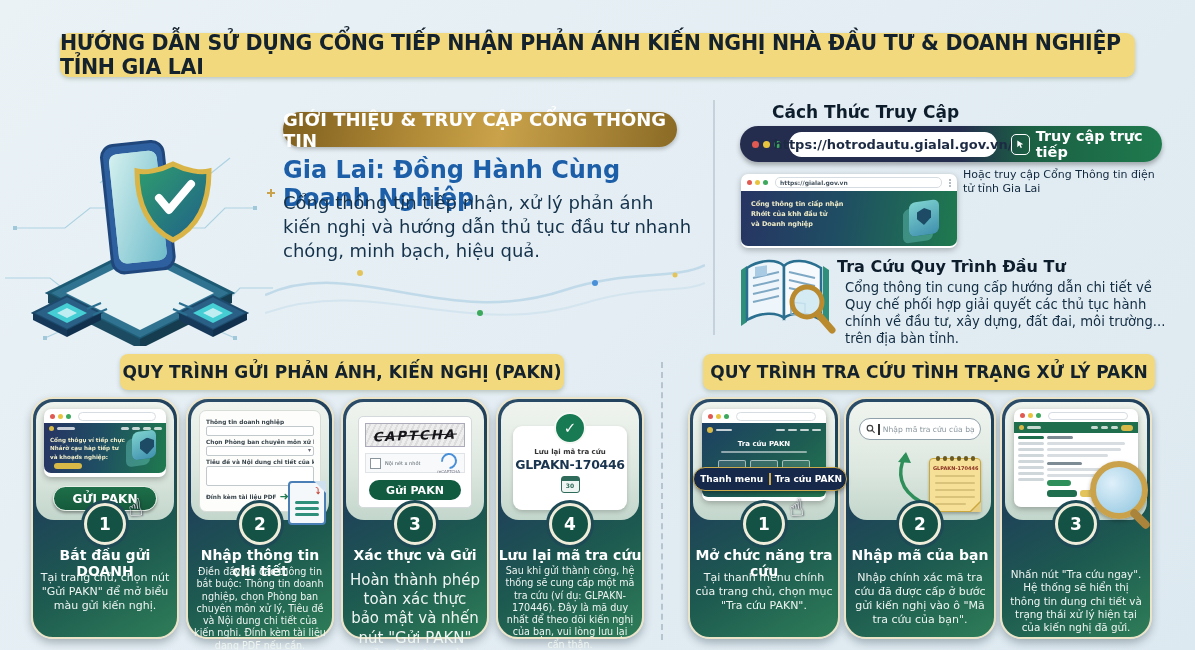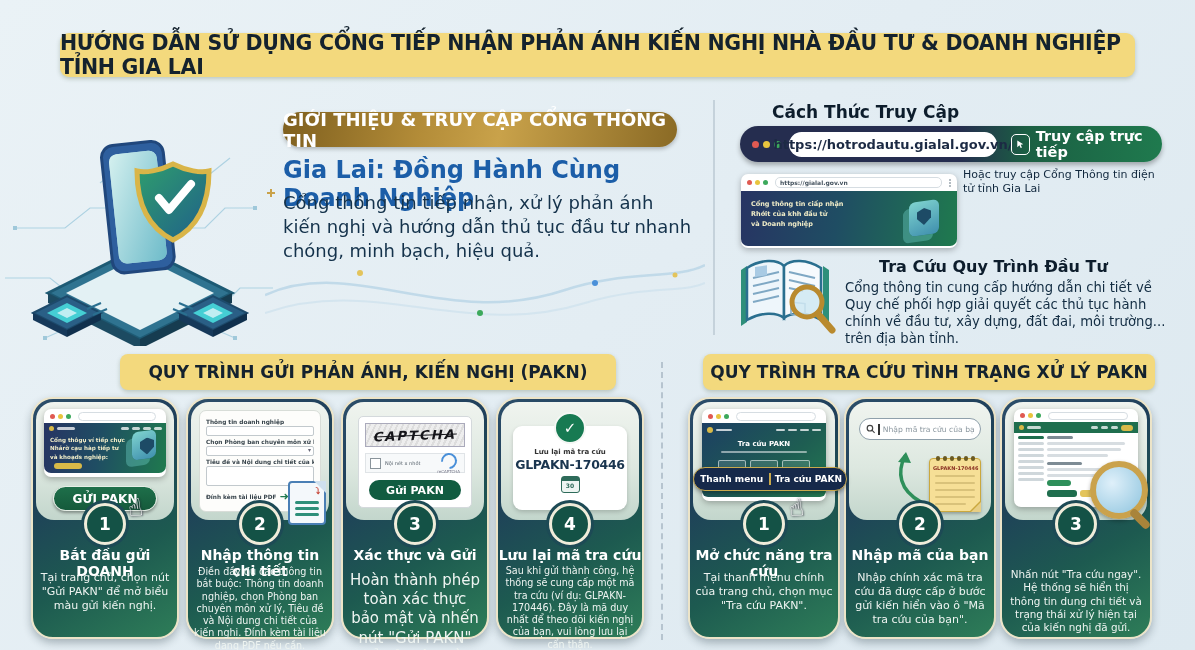--- a/index.html
+++ b/index.html
@@ -46,21 +46,21 @@
 
   .portal-banner{border-radius:0 0 7px 7px;background:linear-gradient(100deg,#273463 0%,#1f4d63 45%,#1f7a4e 100%);position:relative;overflow:hidden;}
   .portal-lines{position:absolute;left:10px;top:16px;}
   .portal-lines div{color:#f0ecc8;font-size:6.5px;font-weight:bold;line-height:1.5;white-space:nowrap;}
   .portal-btn{position:absolute;left:10px;bottom:7px;width:34px;height:7px;border-radius:4px;background:#d8b948;}
   .mini-shield{position:absolute;right:18px;top:10px;width:30px;height:34px;background:linear-gradient(160deg,#7fd3cf,#3f8fae);border-radius:6px;transform:skewY(-8deg);box-shadow:-6px 6px 0 rgba(120,220,215,.35);}
   .mini-shield:after{content:"";position:absolute;left:8px;top:7px;width:14px;height:17px;background:#1d4b66;clip-path:polygon(50% 0,100% 20%,100% 60%,50% 100%,0 60%,0 20%);}
 
   .alt-text{left:963px;top:168px;width:205px;color:#10273d;font-size:11px;font-weight:normal;line-height:1.3;}
 
-  .lookup-heading{left:879px;top:257px;color:#0d1d2c;font-size:16px;font-weight:bold;}
+  .lookup-heading{left:837px;top:257px;color:#0d1d2c;font-size:16px;font-weight:bold;}
   .lookup-text{left:845px;top:279px;width:325px;color:#122c42;font-size:13.2px;line-height:1.3;}
 
   
   .section-pill{height:36px;background:#f3d97d;border-radius:8px;display:flex;align-items:center;justify-content:center;
     color:#14222e;font-size:17px;font-weight:bold;box-shadow:0 2px 4px rgba(60,80,40,.25);}
 
   
   .card{position:absolute;top:397px;height:242px;border-radius:22px;border:2px solid #ece4c8;box-sizing:border-box;
     background:linear-gradient(150deg,#2c4e6a 0%,#1f3f5a 30%,#1d5a50 65%,#2e7d58 100%);box-shadow:0 4px 8px rgba(20,40,50,.3);}
   .card-top{position:absolute;left:3px;right:3px;top:3px;height:118px;border-radius:18px;
@@ -304,21 +304,21 @@
       <line x1="56" y1="32" x2="70" y2="35"></line>
     </g>
     <rect x="22" y="14" width="12" height="10" fill="#a9cbe4" transform="skewY(-8)"></rect>
     <rect x="58" y="40" width="14" height="12" fill="none" stroke="#7fa8c4" stroke-width="1.5" transform="skewY(6)"></rect>
     <circle cx="74" cy="46" r="15" fill="#cfe8f2" fill-opacity=".85" stroke="#b98a2e" stroke-width="5"></circle>
     <line x1="85" y1="58" x2="99" y2="74" stroke="#b98a2e" stroke-width="7" stroke-linecap="round"></line>
   </svg>
   <div class="abs lookup-heading">Tra Cứu Quy Trình Đầu Tư</div>
   <div class="abs lookup-text">Cổng thông tin cung cấp hướng dẫn chi tiết về Quy chế phối hợp giải quyết các thủ tục hành chính về đầu tư, xây dựng, đất đai, môi trường... trên địa bàn tỉnh.</div>
 
-  <div class="abs section-pill" style="left:120px;top:354px;width:496px;">QUY TRÌNH GỬI PHẢN ÁNH, KIẾN NGHỊ (PAKN)</div>
+  <div class="abs section-pill" style="left:120px;top:354px;width:444px;">QUY TRÌNH GỬI PHẢN ÁNH, KIẾN NGHỊ (PAKN)</div>
   <div class="abs section-pill" style="left:703px;top:354px;width:452px;">QUY TRÌNH TRA CỨU TÌNH TRẠNG XỬ LÝ PAKN</div>
   <div class="abs dash-divider"></div>
 
   <div class="card" style="left:31px;width:148px;">
     <div class="card-top">
       <div class="mbrowser" style="position:absolute;left:8px;top:7px;right:8px;height:68px;">
         <div class="mbar" style="height:14px;">
           <i class="mdot" style="background:#e05a52"></i>
             <i class="mdot" style="background:#e8c43e"></i>
             <i class="mdot" style="background:#3da95c"></i>
@@ -482,21 +482,21 @@
         <div class="ncode">GLPAKN-170446</div>
         <i class="nline" style="top:16px;"></i>
           <i class="nline" style="top:23px;"></i>
           <i class="nline" style="top:30px;"></i>
           <i class="nline" style="top:37px;"></i>
           <i class="nline" style="top:44px;right:14px;"></i>
       </div>
     </div>
     <div class="badge">2</div>
     <div class="card-title">Nhập mã của bạn</div>
-    <div class="card-text" style="font-size:11px;top:172px;">Nhập chính xác mã tra cứu đã được cấp ở bước gửi kiến hiển vào ô "Mã tra cứu của bạn".</div>
+    <div class="card-text" style="font-size:11px;top:172px;">Nhập chính xác mã tra cứu đã được cấp ở bước gửi kiến nghị vào ô "Mã tra cứu của bạn".</div>
   </div>
 
   <div class="card" style="left:1000px;width:152px;">
     <div class="card-top">
       <div class="mbrowser" style="position:absolute;left:9px;top:7px;right:9px;height:98px;">
         <div class="mbar" style="height:13px;">
           <i class="mdot" style="background:#e05a52"></i>
             <i class="mdot" style="background:#e8c43e"></i>
             <i class="mdot" style="background:#3da95c"></i>
           <div class="mpill" style="height:6px;"></div>

